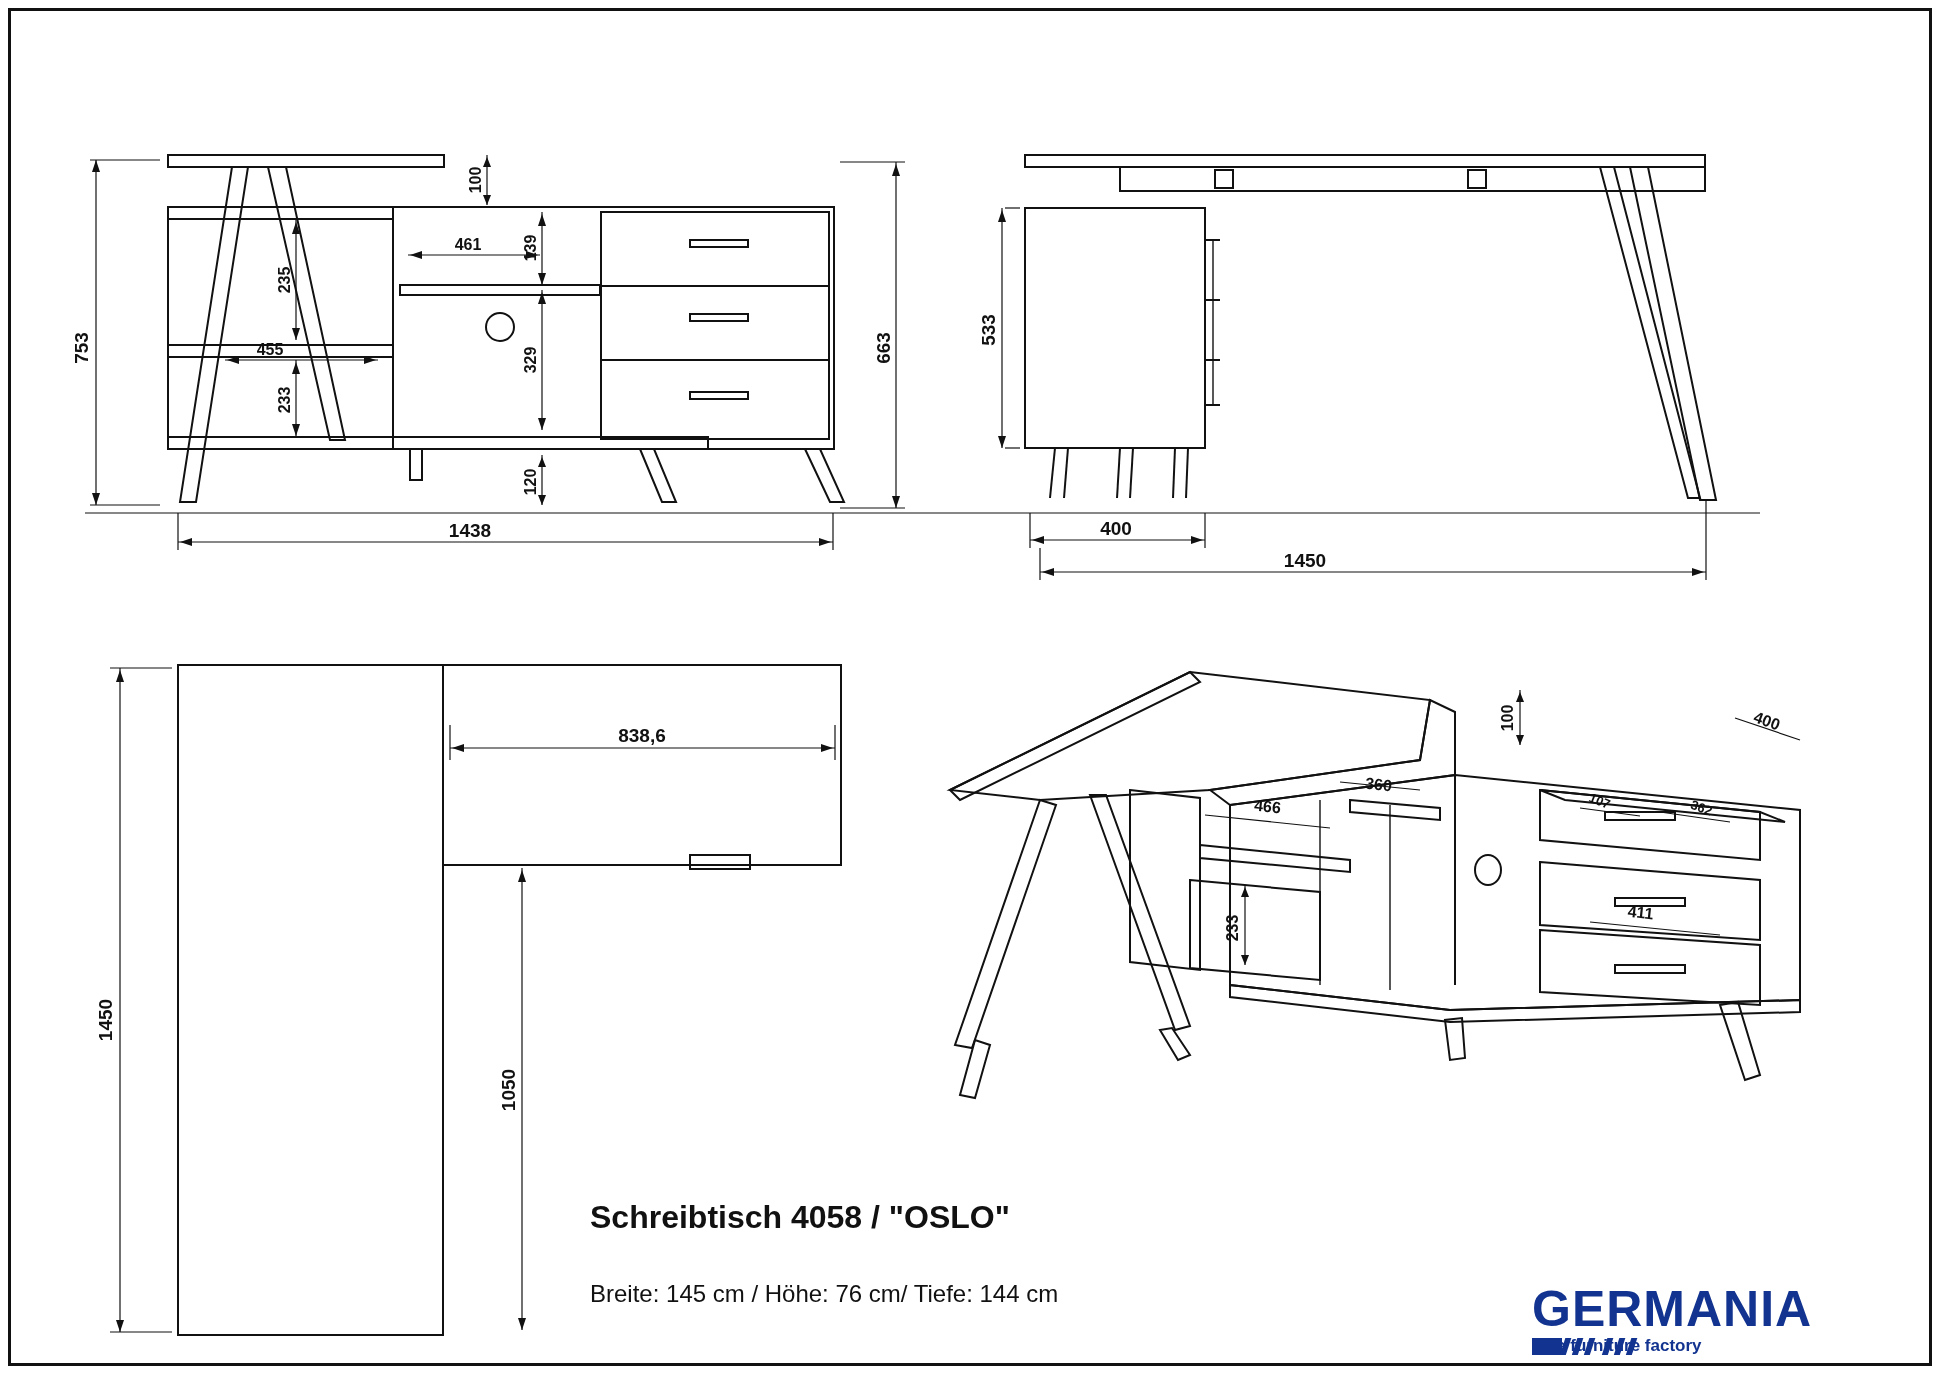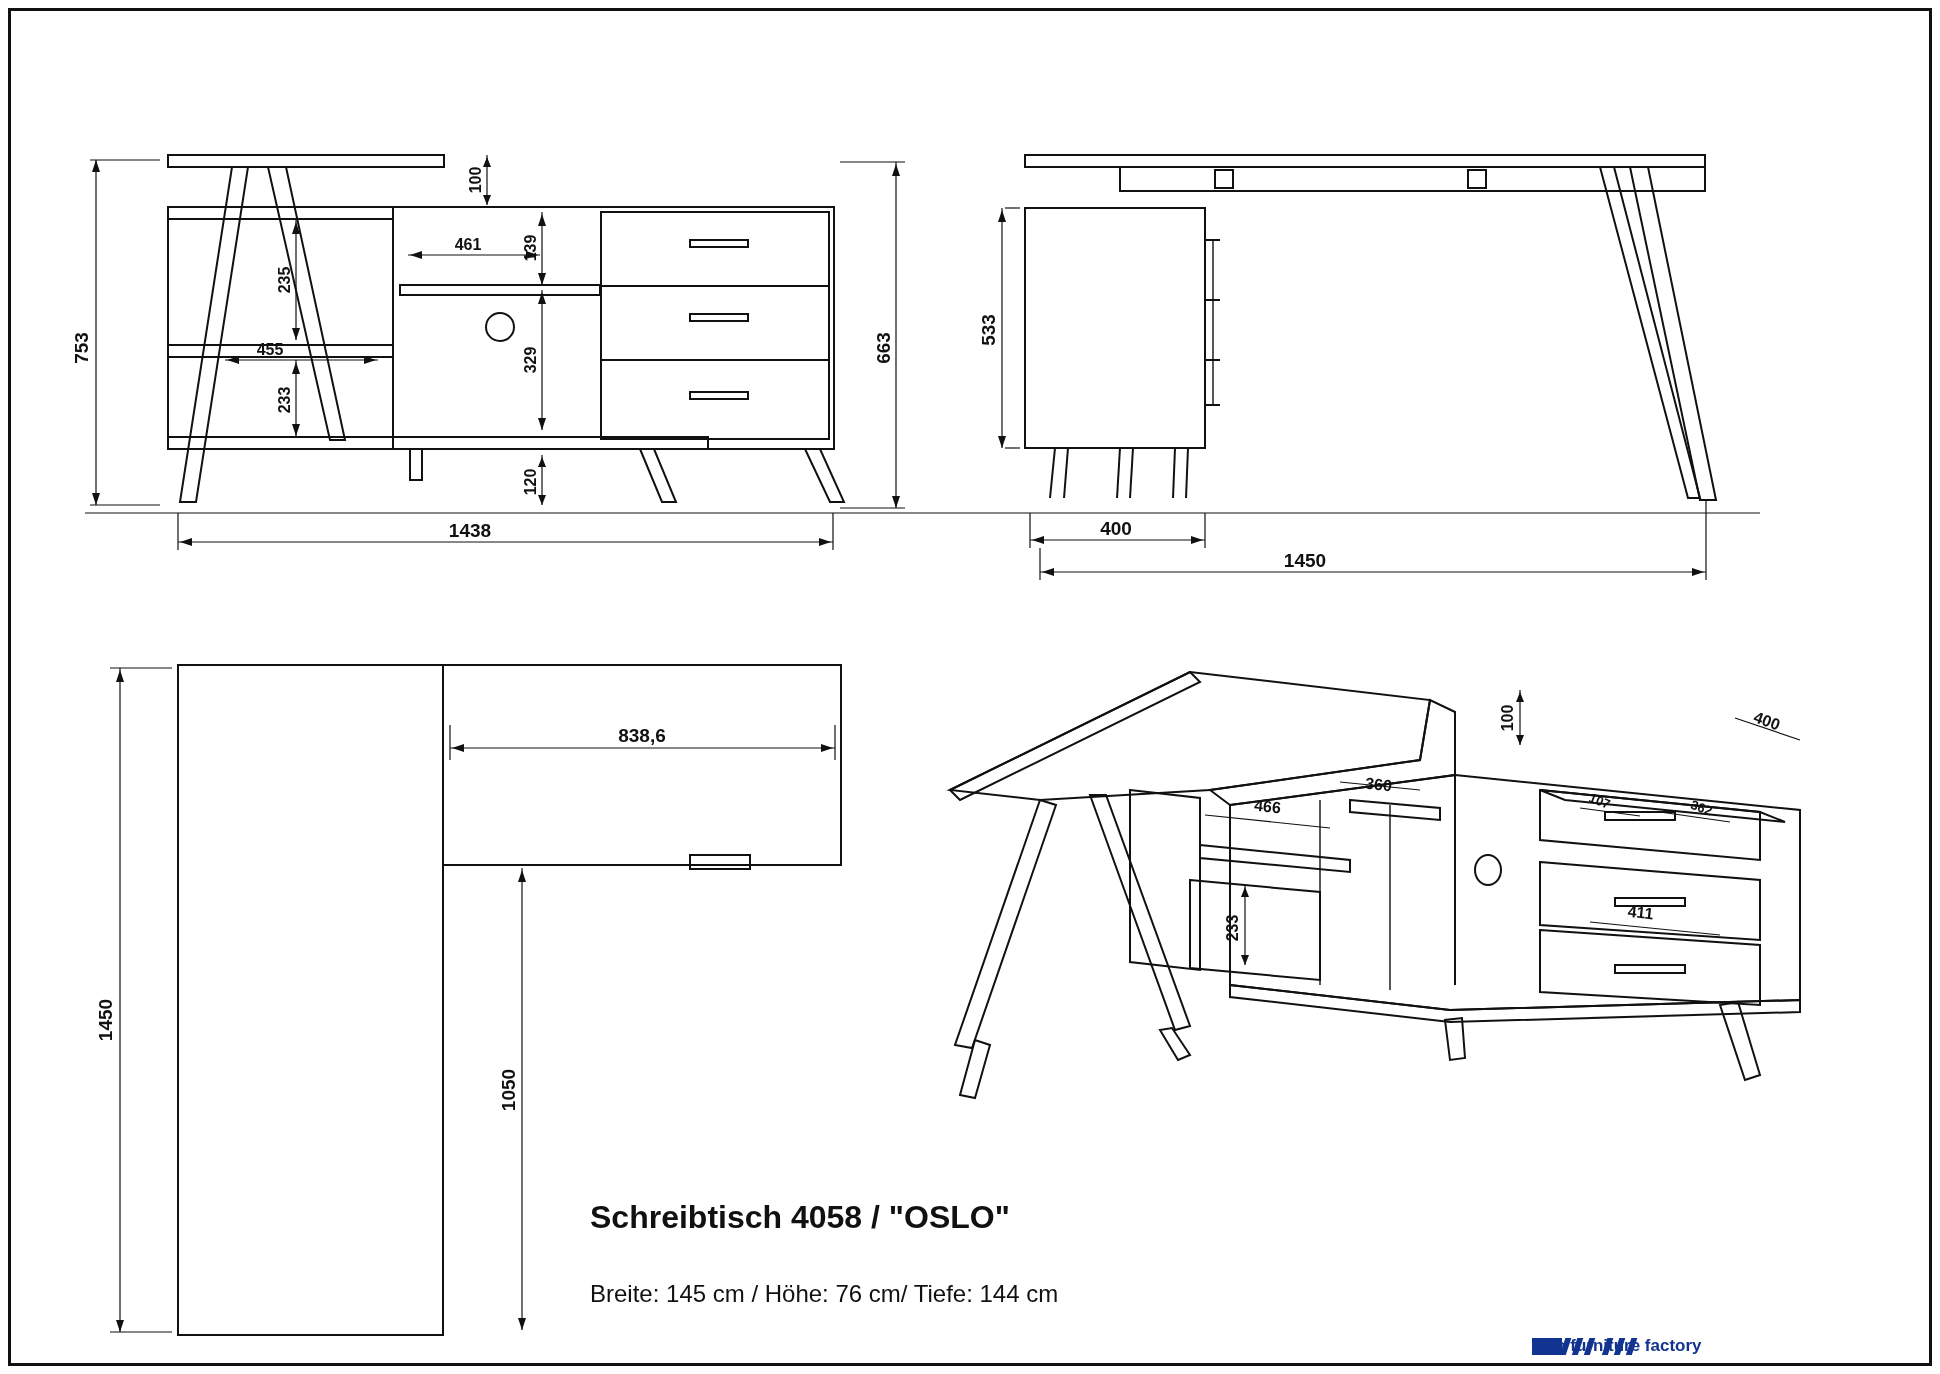--- a/index.html
+++ b/index.html
@@ -270,20 +270,23 @@
 
       <line class="lndim" x1="1590" y1="922" x2="1720" y2="935"></line>
       <text class="dimsm" x="1640" y="918" transform="rotate(6 1640,918)" text-anchor="middle">411</text>
     </g>
 
     <text class="big" x="590" y="1228">Schreibtisch 4058 / "OSLO"</text>
     <text class="sub" x="590" y="1302">Breite:  145 cm / Höhe:   76 cm/ Tiefe:   144 cm</text>
   </svg>
 
   <div class="logo-box">
+    <div style="position:absolute;left:0;top:0;width:390px;height:50px;overflow:hidden;">
+      <span class="logo-text">GERMANIA</span>
+    </div>
     <div style="position:absolute;left:0;bottom:2px;display:flex;align-items:center;gap:8px;">
       <span class="stripes">
         <svg width="150" height="22">
           <rect x="0" y="2" width="30" height="17" fill="#12338f"></rect>
           <g fill="#12338f">
             <rect x="34" y="2" width="6" height="17" transform="skewX(-18)"></rect>
             <rect x="46" y="2" width="6" height="17" transform="skewX(-18)"></rect>
             <rect x="58" y="2" width="6" height="17" transform="skewX(-18)"></rect>
             <rect x="76" y="2" width="6" height="17" transform="skewX(-18)"></rect>
             <rect x="88" y="2" width="6" height="17" transform="skewX(-18)"></rect>

